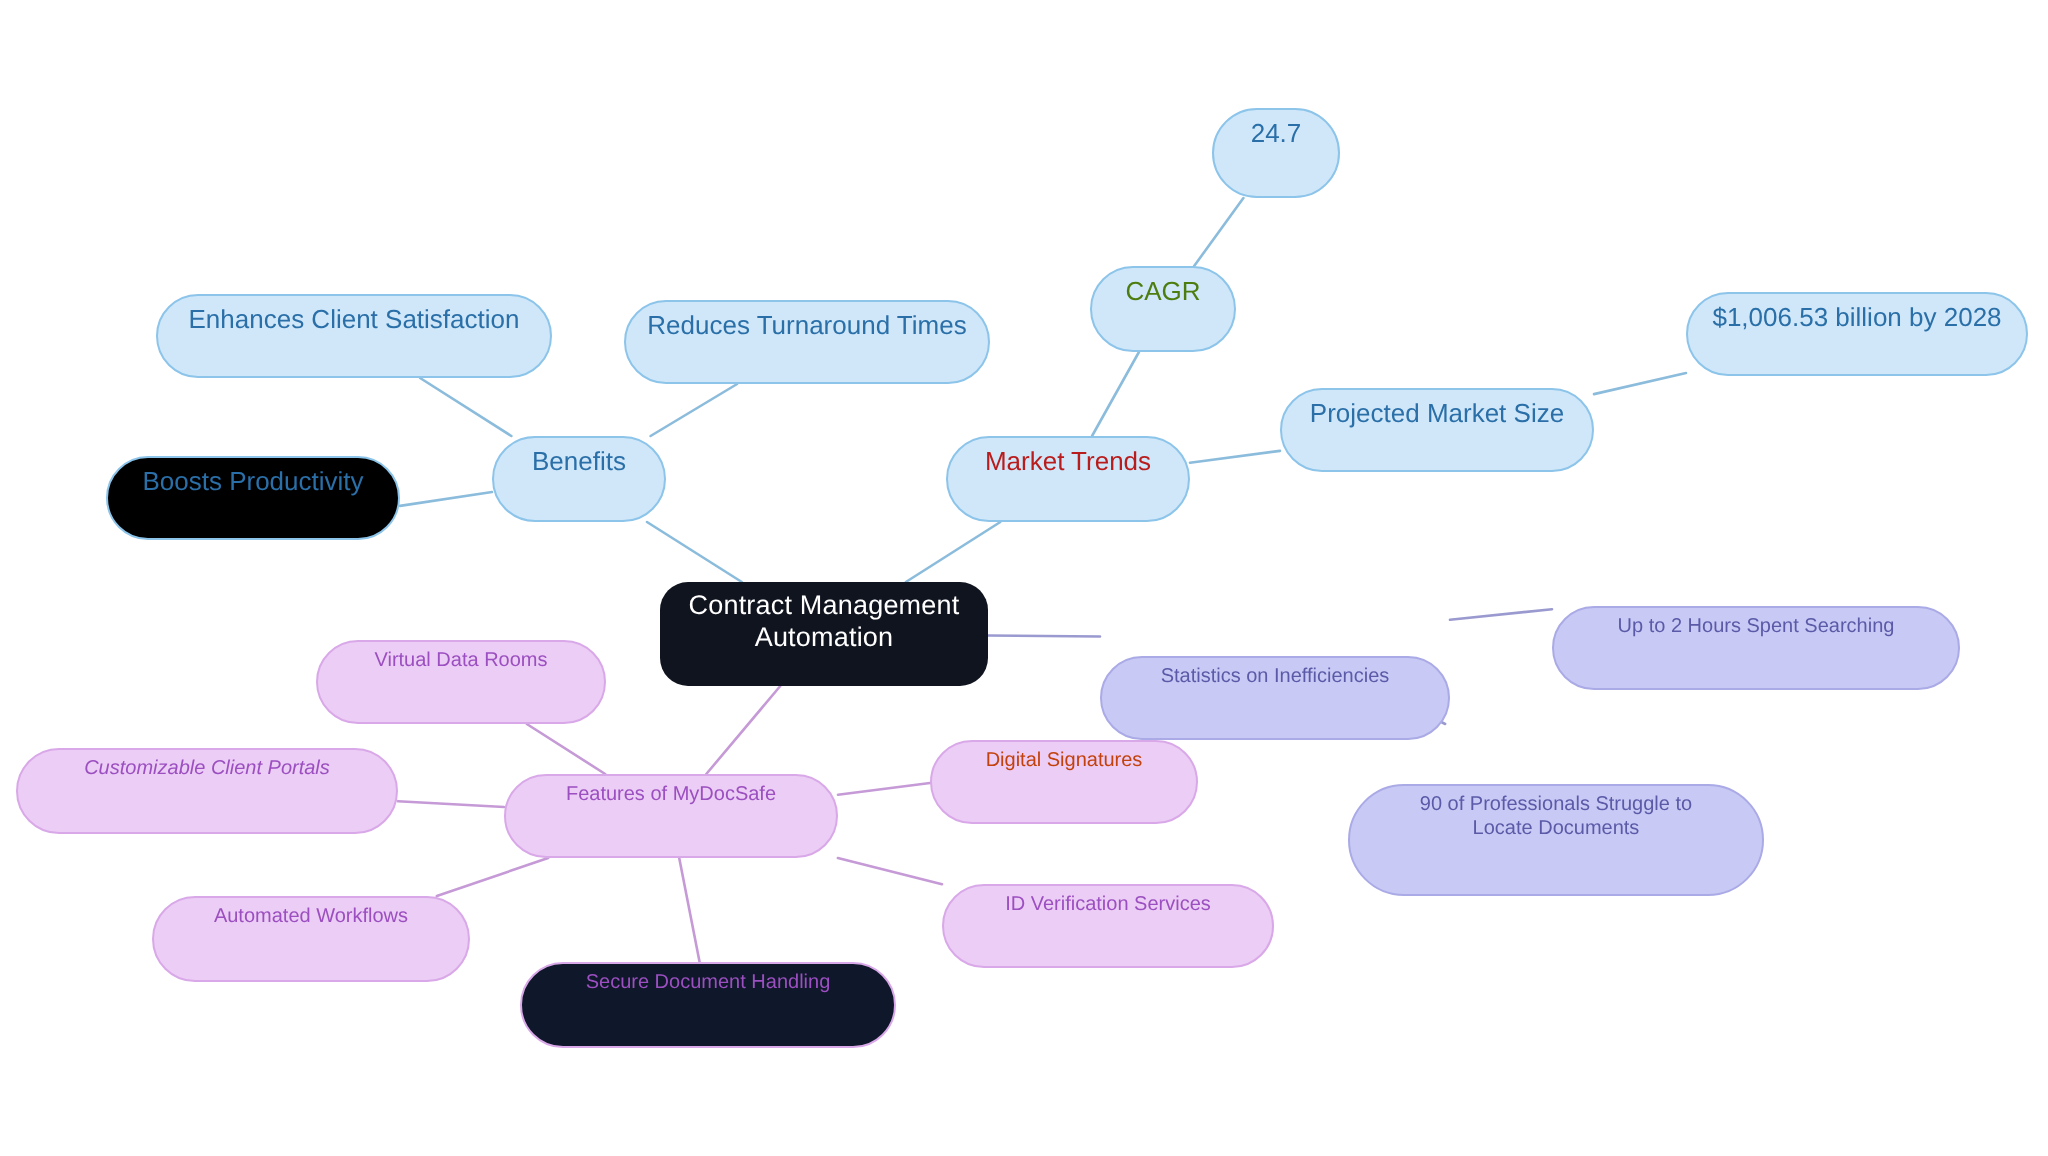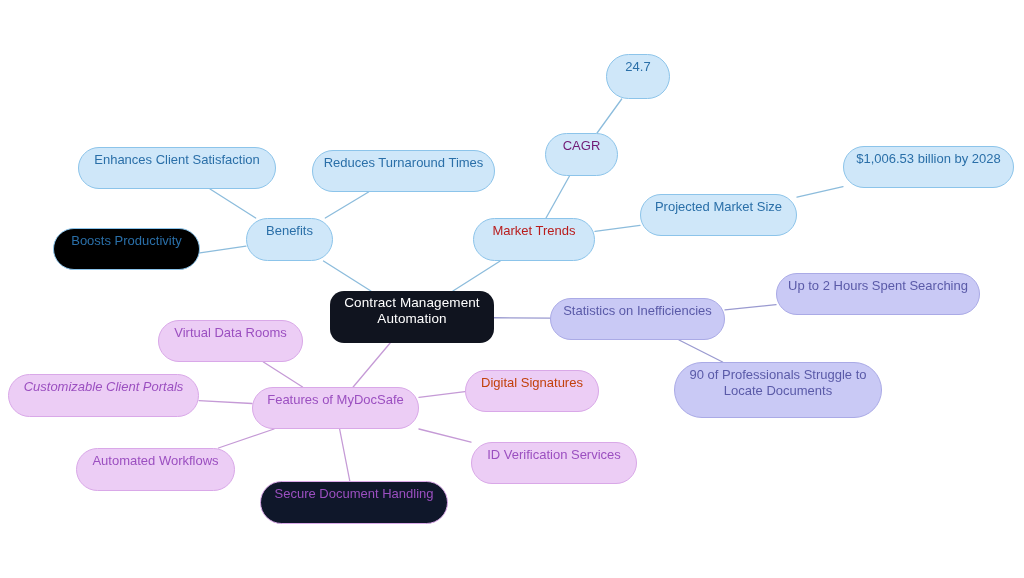--- a/index.html
+++ b/index.html
@@ -42,24 +42,25 @@
   .node-root {
     border-radius: 14px;
     border-width: 0;
     font-size: 13.5px;
     letter-spacing: 0.1px;
   }
   .node-blue {
     font-size: 13px;
   }
   .node-purple {
-    font-size: 13px;
+    font-size: 10px;
+    margin-top: 30px;
   }
   .node-pink {
-    font-size: 13px;
+    font-size: 10px;
   }
 </style>
 </head>
 <body>
 
 <div id="mindmap-canvas">
   <svg id="edge-layer" viewBox="0 0 1024 578">
       <line x1="370.9032258064516" y1="291" x2="323.48387096774195" y2="261" stroke="#8cbcdc" stroke-width="1.3" stroke-linecap="round"></line>
       <line x1="452.9290322580645" y1="291" x2="500.1548387096774" y2="261" stroke="#8cbcdc" stroke-width="1.3" stroke-linecap="round"></line>
       <line x1="494" y1="317.72727272727275" x2="550" y2="318.2239467849224" stroke="#9a9ad0" stroke-width="1.3" stroke-linecap="round"></line>
@@ -81,21 +82,21 @@
       <line x1="418.92727272727274" y1="429" x2="471" y2="442.1075514874142" stroke="#c59ad6" stroke-width="1.3" stroke-linecap="round"></line>
     </svg>
   <div id="node-layer">
       <div class="node node-root" style="left: 330px; top: 291px; width: 164px; height: 52px; background: rgb(16, 20, 31); color: rgb(255, 255, 255); border: none;"><span>Contract Management
 Automation</span></div>
       <div class="node node-blue" style="left: 246px; top: 218px; width: 87px; height: 43px; background: rgb(207, 231, 249); border-color: rgb(140, 196, 234); color: rgb(42, 111, 168);"><span>Benefits</span></div>
       <div class="node node-blue" style="left: 78px; top: 147px; width: 198px; height: 42px; background: rgb(207, 231, 249); border-color: rgb(140, 196, 234); color: rgb(42, 111, 168);"><span>Enhances Client Satisfaction</span></div>
       <div class="node node-blue" style="left: 312px; top: 150px; width: 183px; height: 42px; background: rgb(207, 231, 249); border-color: rgb(140, 196, 234); color: rgb(42, 111, 168);"><span>Reduces Turnaround Times</span></div>
       <div class="node node-blue" style="left: 53px; top: 228px; width: 147px; height: 42px; background: #000000; border-color: rgb(140, 196, 234); color: rgb(42, 111, 168);"><span>Boosts Productivity</span></div>
       <div class="node node-blue" style="left: 473px; top: 218px; width: 122px; height: 43px; background: rgb(207, 231, 249); border-color: rgb(140, 196, 234); color: #b91c1c;"><span>Market Trends</span></div>
-      <div class="node node-blue" style="left: 545px; top: 133px; width: 73px; height: 43px; background: rgb(207, 231, 249); border-color: rgb(140, 196, 234); color: #701a75;"><span>CAGR</span></div>
+      <div class="node node-blue" style="left: 545px; top: 133px; width: 73px; height: 43px; background: rgb(207, 231, 249); border-color: rgb(140, 196, 234); color: #4d7c0f;"><span>CAGR</span></div>
       <div class="node node-blue" style="left: 606px; top: 54px; width: 64px; height: 45px; background: rgb(207, 231, 249); border-color: rgb(140, 196, 234); color: rgb(42, 111, 168);"><span>24.7</span></div>
       <div class="node node-blue" style="left: 640px; top: 194px; width: 157px; height: 42px; background: rgb(207, 231, 249); border-color: rgb(140, 196, 234); color: rgb(42, 111, 168);"><span>Projected Market Size</span></div>
       <div class="node node-blue" style="left: 843px; top: 146px; width: 171px; height: 42px; background: rgb(207, 231, 249); border-color: rgb(140, 196, 234); color: rgb(42, 111, 168);"><span>$1,006.53 billion by 2028</span></div>
       <div class="node node-purple" style="left: 550px; top: 298px; width: 175px; height: 42px; background: rgb(201, 201, 245); border-color: rgb(170, 170, 230); color: rgb(90, 90, 168);"><span>Statistics on Inefficiencies</span></div>
       <div class="node node-purple" style="left: 776px; top: 273px; width: 204px; height: 42px; background: rgb(201, 201, 245); border-color: rgb(170, 170, 230); color: rgb(90, 90, 168);"><span>Up to 2 Hours Spent Searching</span></div>
       <div class="node node-purple" style="left: 674px; top: 362px; width: 208px; height: 56px; background: rgb(201, 201, 245); border-color: rgb(170, 170, 230); color: rgb(90, 90, 168);"><span>90 of Professionals Struggle to
 Locate Documents</span></div>
       <div class="node node-pink" style="left: 252px; top: 387px; width: 167px; height: 42px; background: rgb(236, 205, 245); border-color: rgb(217, 168, 232); color: rgb(155, 79, 192);"><span>Features of MyDocSafe</span></div>
       <div class="node node-pink" style="left: 158px; top: 320px; width: 145px; height: 42px; background: rgb(236, 205, 245); border-color: rgb(217, 168, 232); color: rgb(155, 79, 192);"><span>Virtual Data Rooms</span></div>
       <div class="node node-pink" style="left: 8px; top: 374px; width: 191px; height: 43px; background: rgb(236, 205, 245); border-color: rgb(217, 168, 232); color: rgb(155, 79, 192); font-style: italic;"><span>Customizable Client Portals</span></div>

